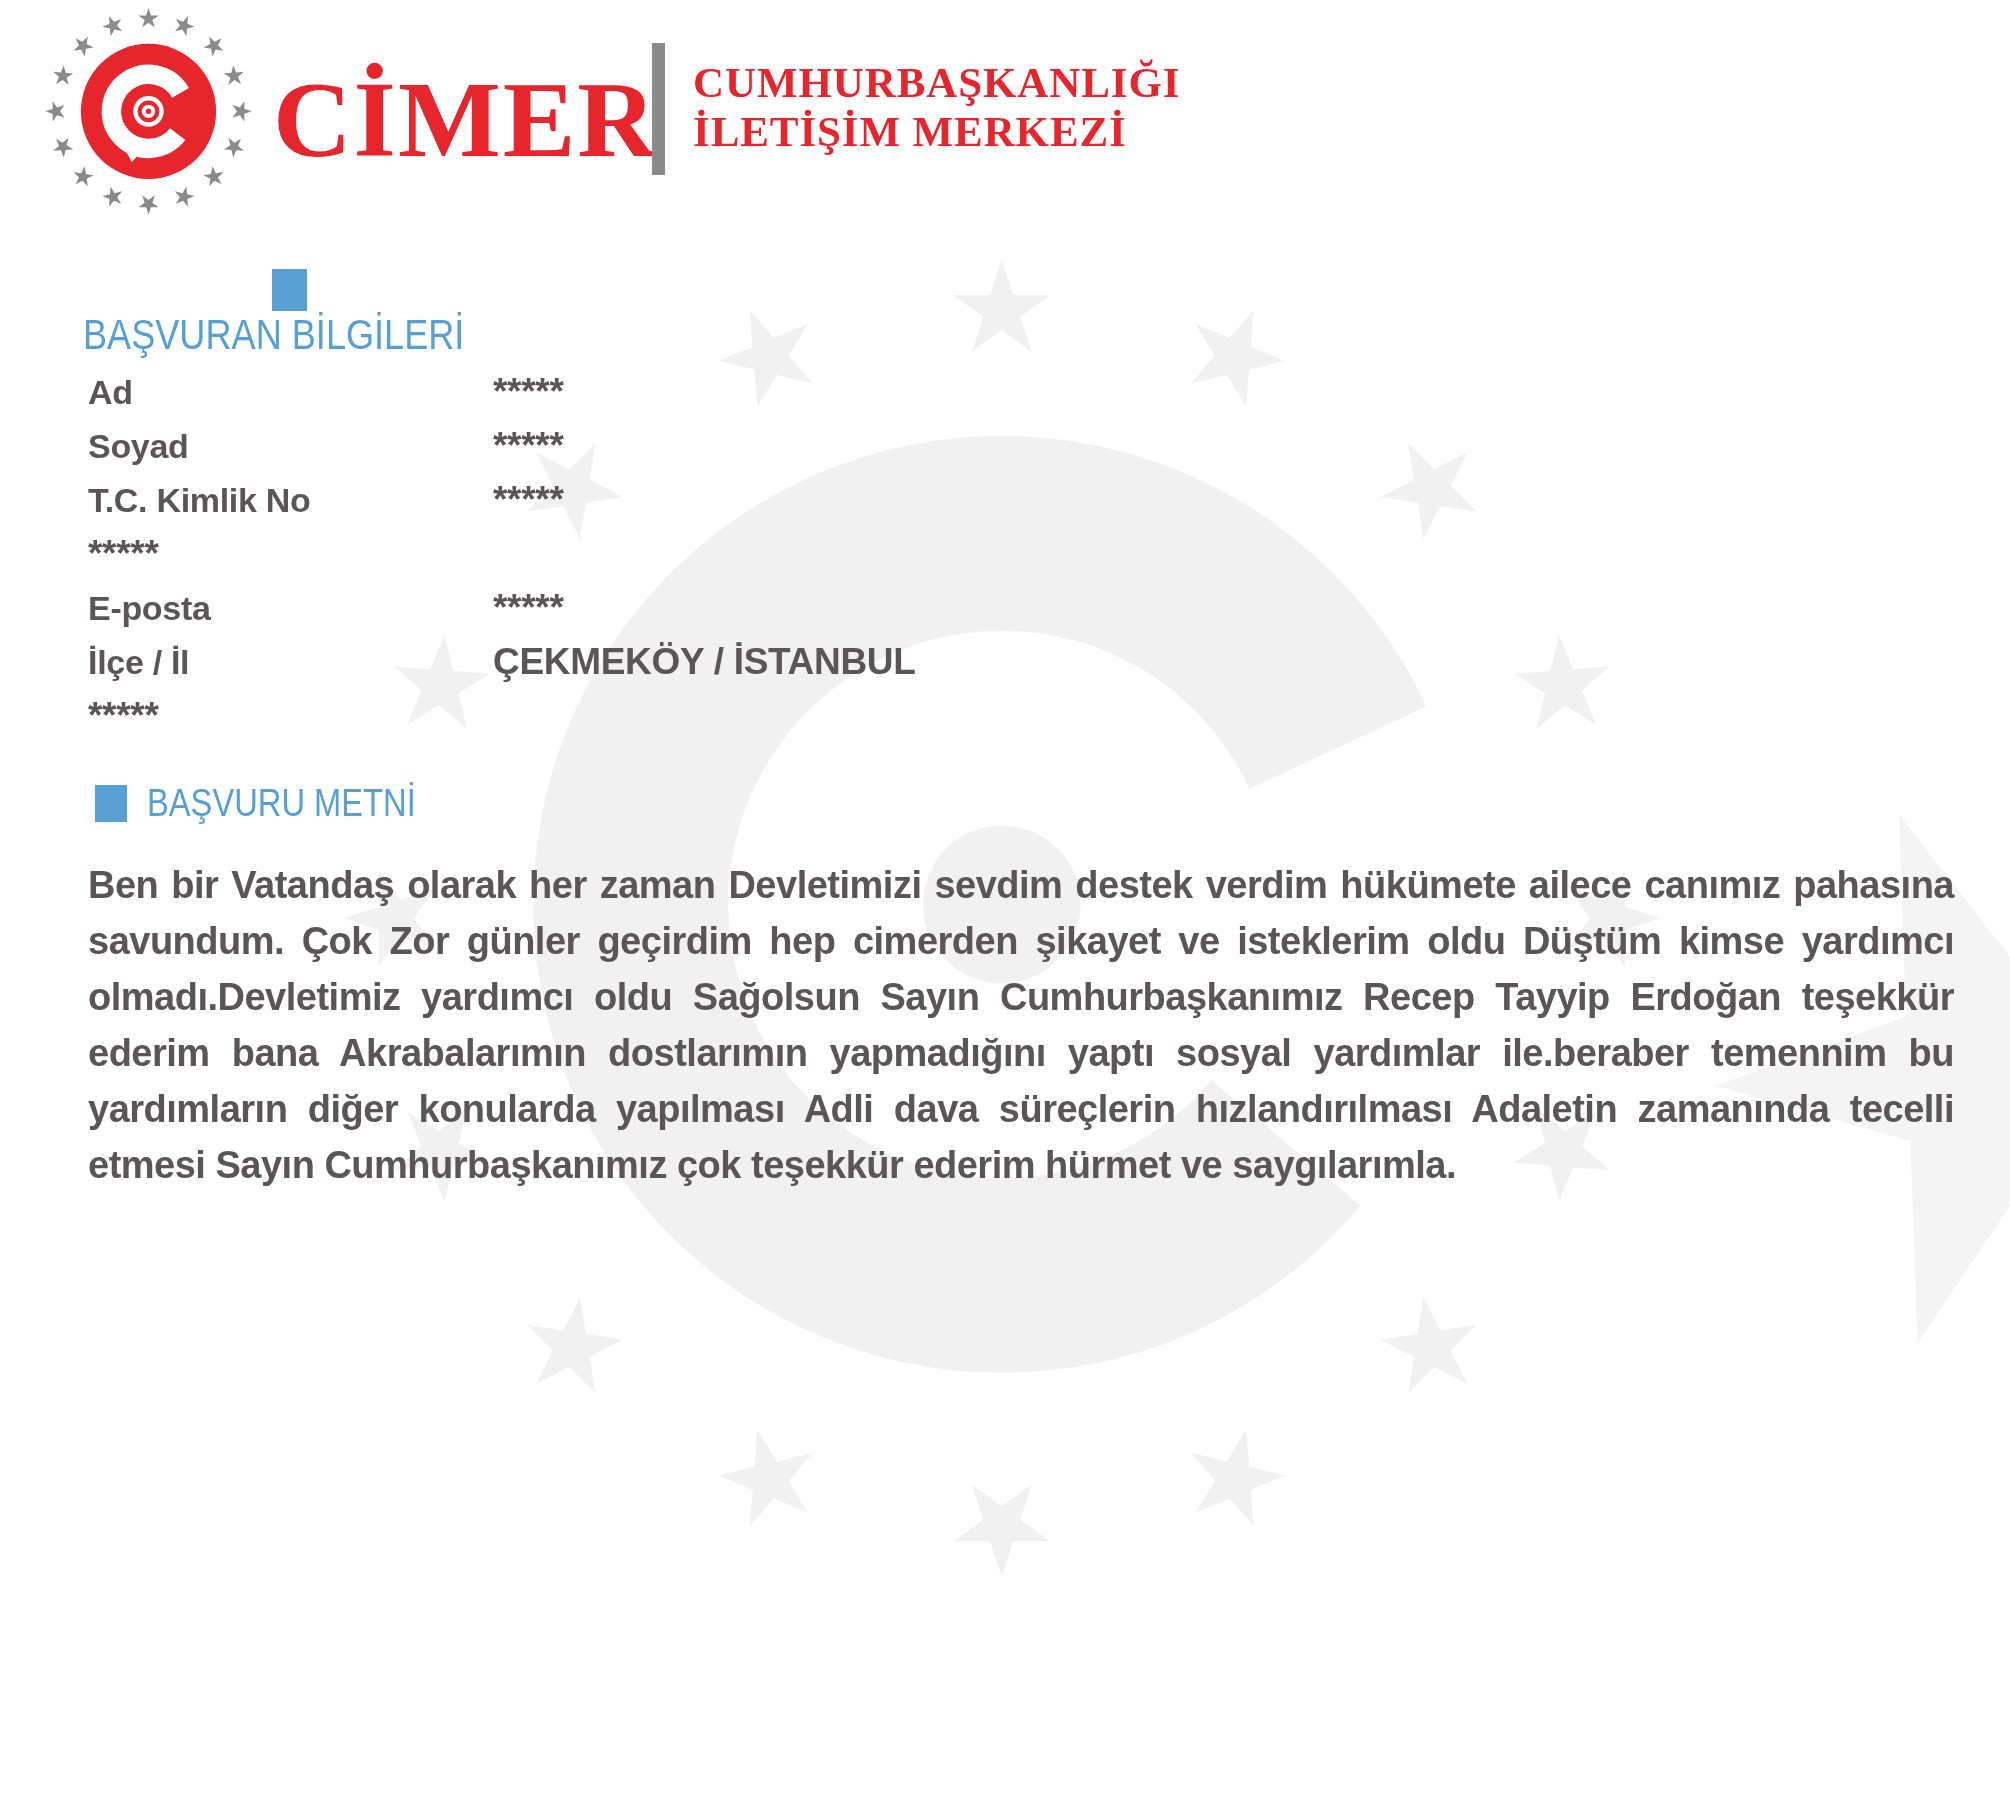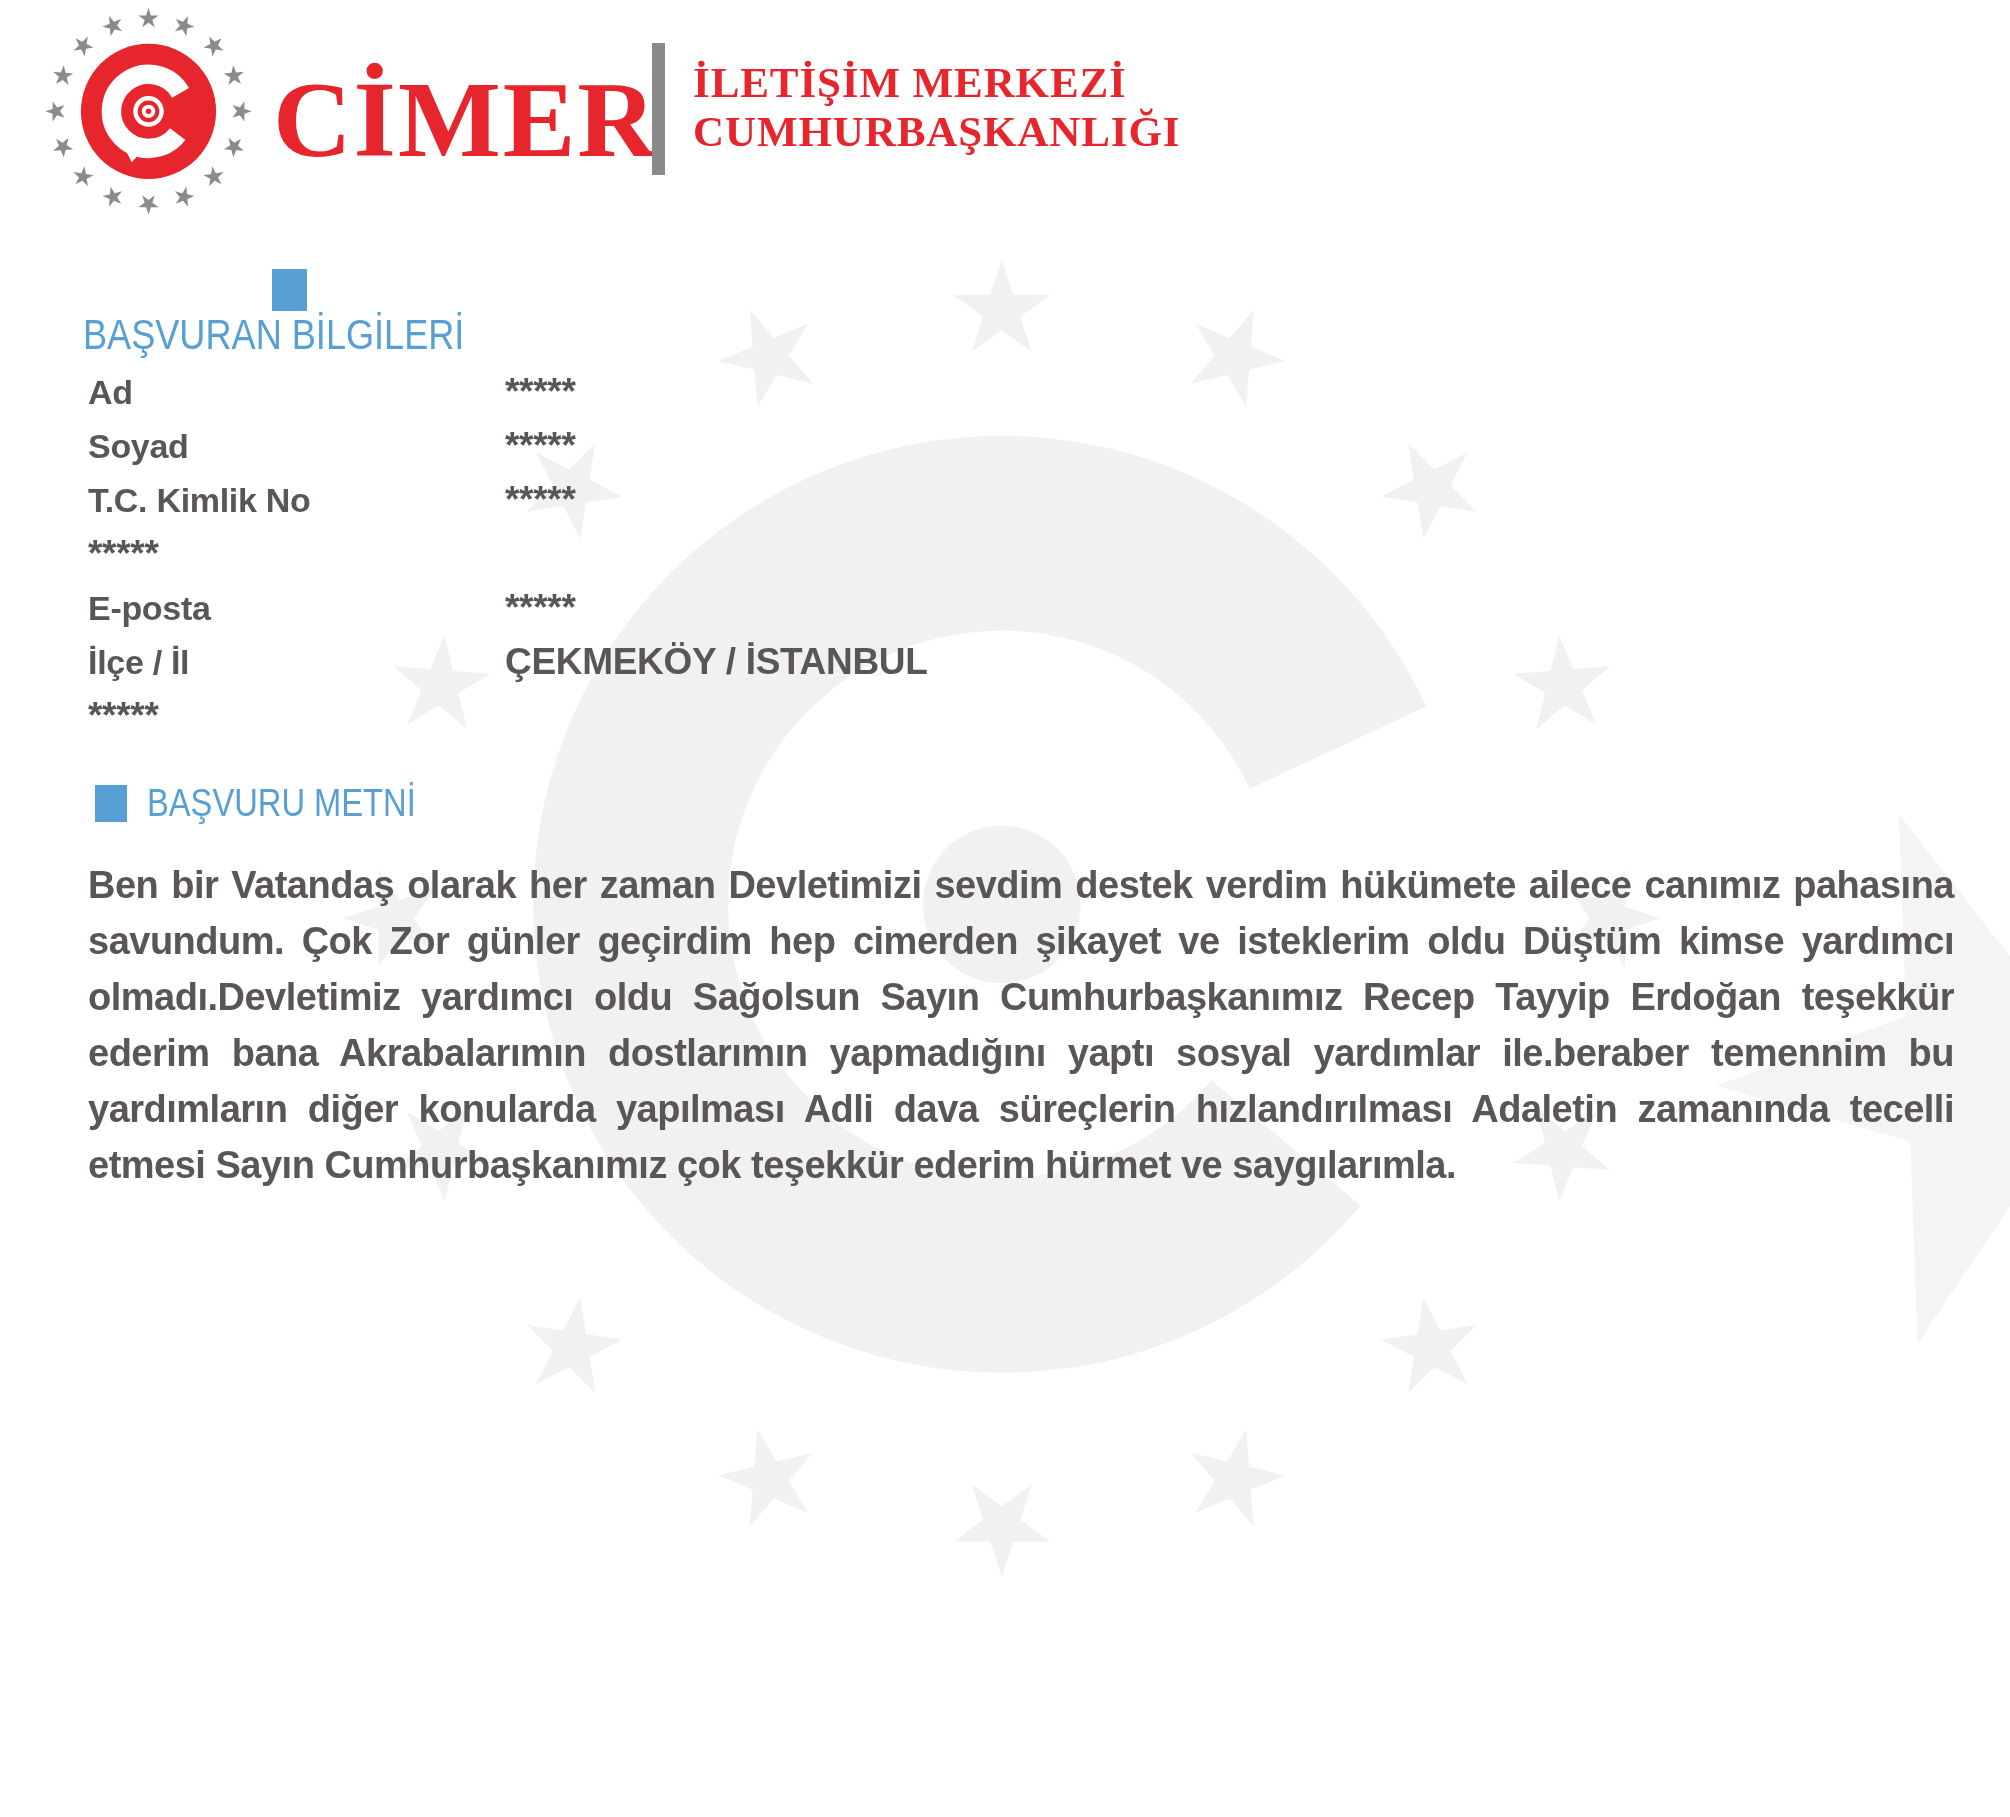--- a/index.html
+++ b/index.html
@@ -48,21 +48,21 @@
   }
   #sec-applicant{top:269px;flex-direction:column;}
   #sec-applicant .sq{width:35px;height:42px;margin-right:30px;}
   #sec-applicant .ttl{font-size:42px;}
   #sec-text{top:782px;padding-left:12px;}
   #sec-text .sq{width:32px;height:37px;margin-right:20.4px;}
   #sec-text .ttl{font-size:38px;}
 
   
   #fields{position:absolute;left:88px;top:365px;z-index:1;}
-  .row{display:flex;align-items:center;height:54px;gap:12px;}
+  .row{display:flex;align-items:center;height:54px;}
   .lbl{width:405px;font-size:34px;font-weight:bold;letter-spacing:-0.3px;}
   .val{font-size:37px;font-weight:bold;letter-spacing:-0.3px;}
 
   
   #body{
     position:absolute;left:88px;top:857px;width:1866px;z-index:1;
     font-size:38px;line-height:56px;font-weight:bold;
     letter-spacing:-0.5px;
     text-align:justify;
   }
@@ -129,22 +129,22 @@
     <path d="M97 172 L86 151 L113 154 Z" fill="#ffffff"></path>
     <circle cx="115" cy="117" r="16.5" fill="#ffffff"></circle>
     <circle cx="115" cy="117" r="9.5" fill="none" stroke="var(--brand-red)" stroke-width="4.5"></circle>
     <circle cx="115" cy="117" r="3" fill="var(--brand-red)"></circle>
   </g>
 </svg>
 
 <div id="brand" class="content">CİMER</div>
 <div id="vbar" class="content"></div>
 <div id="org" class="content">
+  <div>CUMHURBAŞKANLIĞI</div>
   <div>İLETİŞİM MERKEZİ</div>
-  <div>CUMHURBAŞKANLIĞI</div>
 </div>
 
 <div id="sec-applicant" class="sec">
   <span class="sq"></span>
   <span class="ttl">BAŞVURAN BİLGİLERİ</span>
 </div>
 
 <div id="fields">
     <div class="row">
       <div class="lbl">Ad</div>

